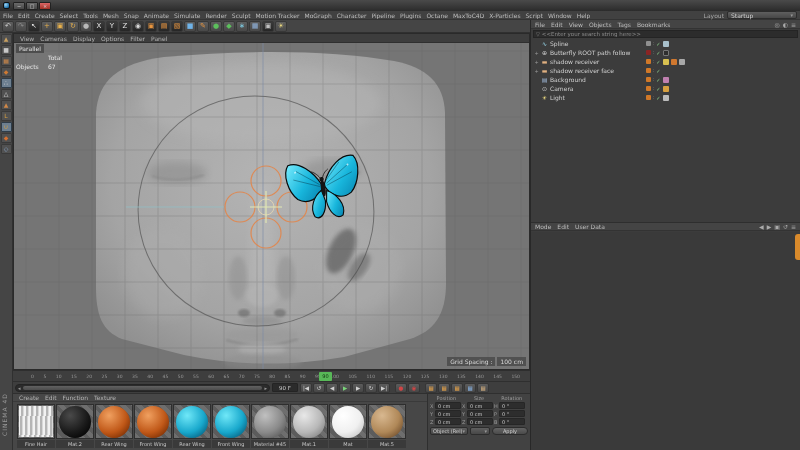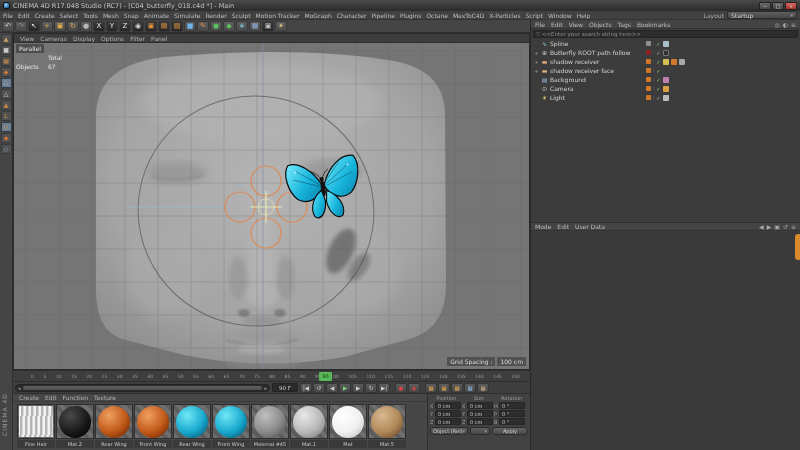--- a/index.html
+++ b/index.html
@@ -161,21 +161,20 @@
   .orange-tab{position:absolute;right:0;top:214px;width:5px;height:26px;background:#d98a2b;
     border-radius:3px 0 0 3px;}
 </style>
 </head>
 <body>
 
 <div id="app">
 
   <div class="titlebar">
     <span class="app-icon"></span>
-    <span class="title-text">CINEMA 4D R17.048 Studio (RC7) - [C04_butterfly_018.c4d *] - Main</span>
     <span class="win-btns">
       <span class="wbtn">−</span>
       <span class="wbtn">□</span>
       <span class="wbtn close">×</span>
     </span>
   </div>
 
   <div class="menurow">
     <div class="menu-items">
         <span class="mitem">File</span>

